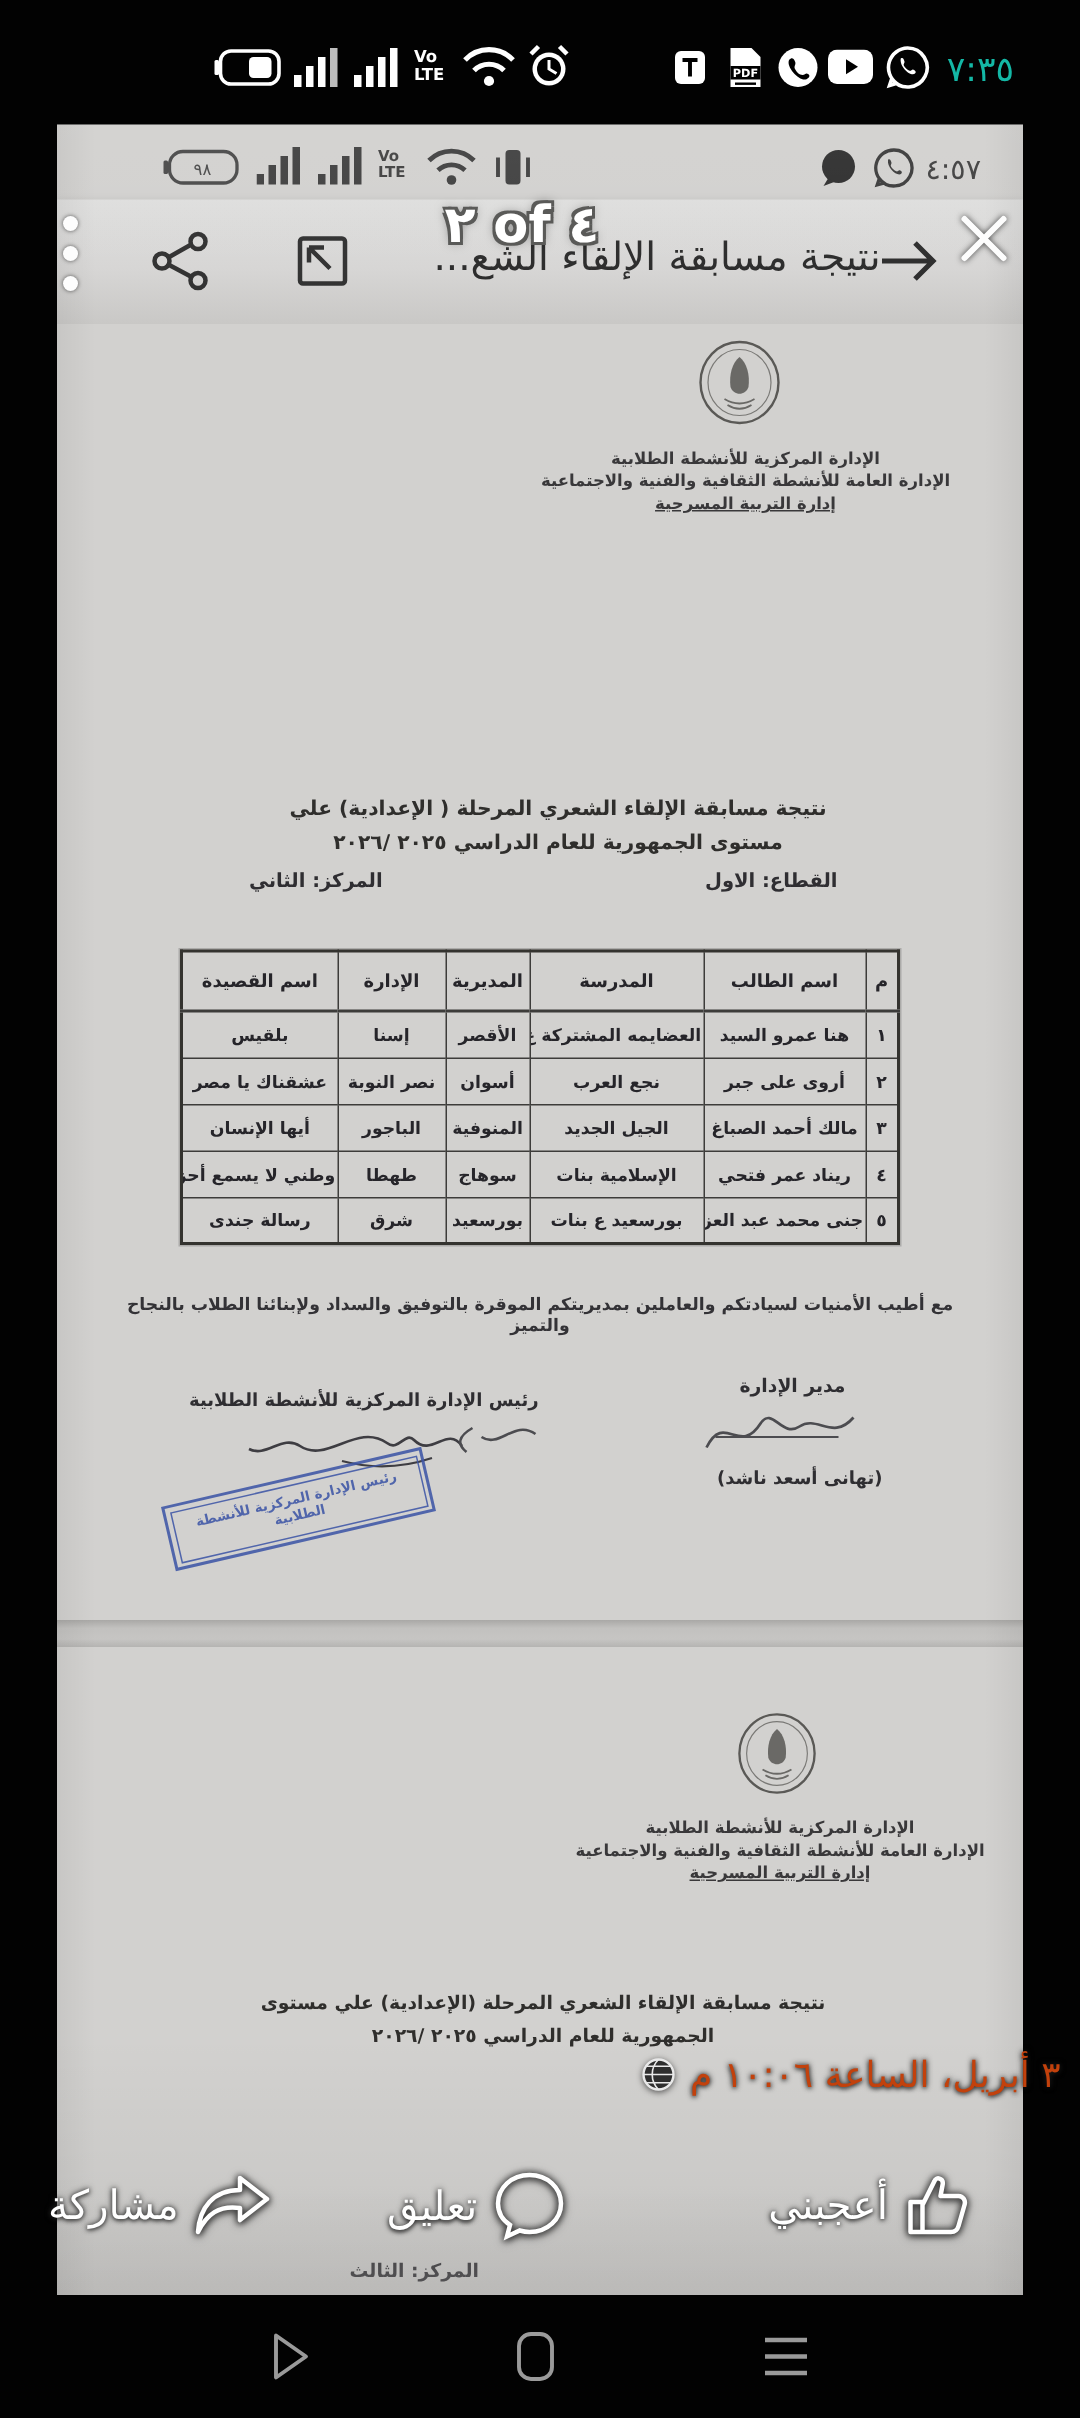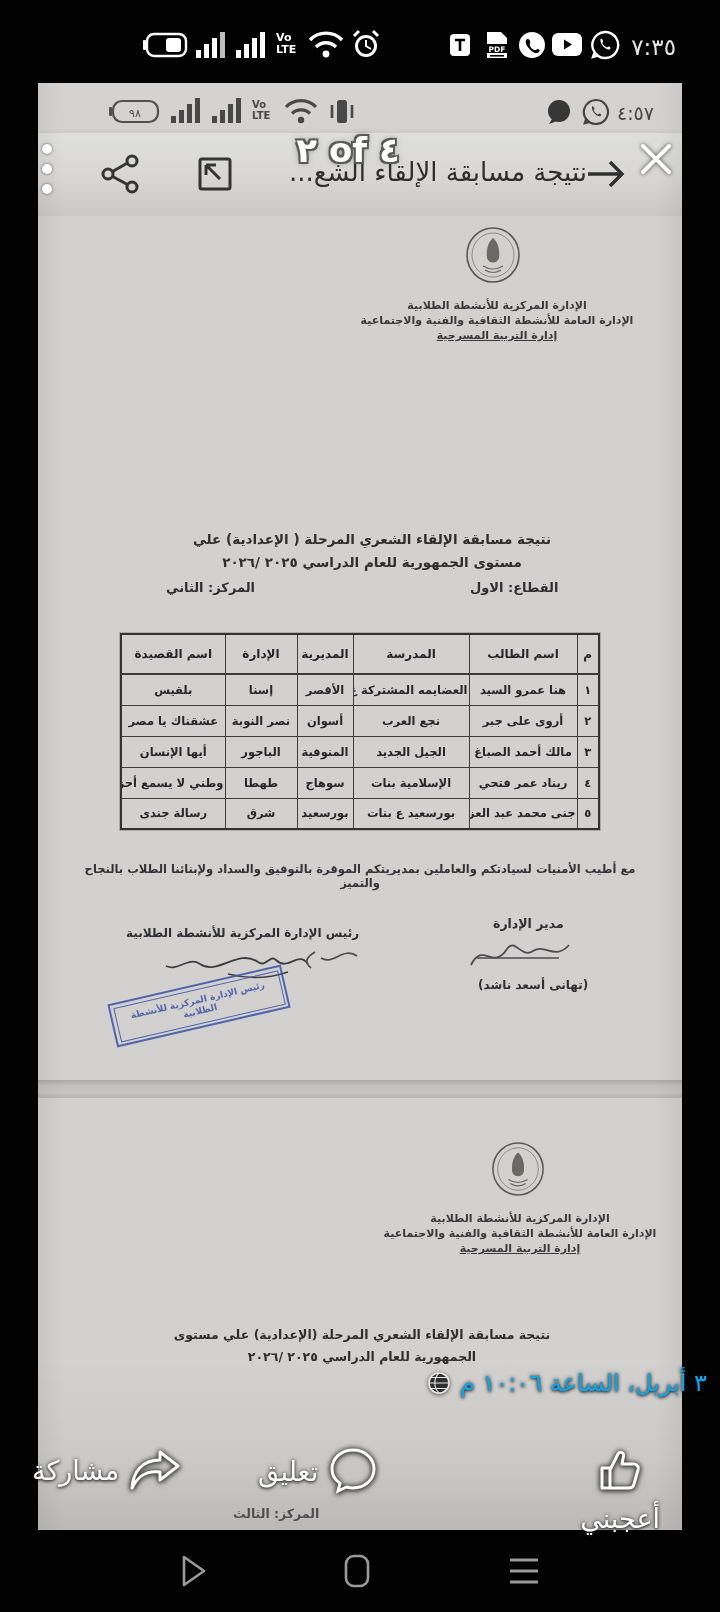--- a/index.html
+++ b/index.html
@@ -3,21 +3,21 @@
 <meta charset="utf-8">
 <style>
   * { margin:0; padding:0; box-sizing:border-box; }
   html,body { width:720px; height:1612px; background:#000; overflow:hidden;
     font-family:"DejaVu Sans","Liberation Sans",sans-serif; }
   .stage { position:absolute; inset:0; width:720px; height:1612px; background:#020202; }
 
   
   .o-status { position:absolute; left:0; top:24px; width:720px; height:52px; color:#fff; }
   .o-status svg { position:absolute; }
-  .o-time { position:absolute; right:44px; top:10px; font-size:23px; color:#e5e5e5; letter-spacing:1px; }
+  .o-time { position:absolute; right:44px; top:10px; font-size:23px; color:#14b8a6; letter-spacing:1px; }
 
   
   .photo { position:absolute; left:38px; top:83px; width:644px; height:1447px;
     background:#d2d1cf; overflow:hidden; }
   .photo::after { content:""; position:absolute; inset:0; pointer-events:none;
     background:linear-gradient(180deg, rgba(255,255,255,.05) 0%, rgba(0,0,0,0) 8%, rgba(0,0,0,0) 88%, rgba(0,0,0,.06) 100%),
                linear-gradient(90deg, rgba(0,0,0,.05) 0%, rgba(0,0,0,0) 4%, rgba(0,0,0,0) 96%, rgba(0,0,0,.05) 100%); }
 
   .i-status { position:absolute; left:0; top:14px; width:644px; height:36px; color:#3c3c3c; }
   .i-time { position:absolute; right:28px; top:5px; font-size:19px; color:#414141; }
@@ -61,21 +61,21 @@
     align-items:center; justify-content:center; }
   .stamp .txt { direction:rtl; font-size:9px; font-weight:bold; color:#3f57a7; text-align:center; line-height:11px; }
 
   .p3-fade { position:absolute; left:0; top:1240px; width:644px; height:74px;
     background:linear-gradient(180deg, rgba(210,209,207,0) 0%, rgba(175,174,172,.35) 100%); }
 
   
   .fb-name { position:absolute; right:13px; top:1322px; direction:rtl; font-size:29px; color:#fff;
     text-shadow:0 0 4px rgba(40,40,40,.95), 0 1px 3px rgba(0,0,0,.8), 0 0 10px rgba(0,0,0,.45); white-space:nowrap; }
   .fb-time { position:absolute; right:13px; top:1369px; direction:rtl; display:flex; align-items:center; gap:9px;
-    font-size:24px; color:#0ea5e9; text-shadow:0 0 4px rgba(40,40,40,.95), 0 1px 3px rgba(0,0,0,.75); }
+    font-size:24px; color:#c2410c; text-shadow:0 0 4px rgba(40,40,40,.95), 0 1px 3px rgba(0,0,0,.75); }
   .fb-action { position:absolute; display:flex; direction:rtl; align-items:center; gap:9px;
     font-size:27px; color:#fff; text-shadow:0 0 4px rgba(60,60,60,.95), 0 1px 3px rgba(0,0,0,.8); cursor:pointer; }
   .fb-action svg { filter:drop-shadow(0 0 2.5px rgba(50,50,50,.9)) drop-shadow(0 1px 2px rgba(0,0,0,.7)); }
   .counter { position:absolute; left:278px; top:130px; width:140px; text-align:center; direction:ltr;
     font-size:34px; font-weight:800; color:#fff;
     text-shadow:-2px -2px 0 #5a5a58, 2px -2px 0 #5a5a58, -2px 2px 0 #5a5a58, 2px 2px 0 #5a5a58, 0 0 7px rgba(0,0,0,.5); }
   .kebab { position:absolute; left:36px; top:142px; width:22px; height:62px; cursor:pointer; }
   .kebab i { position:absolute; left:6px; width:10px; height:10px; border-radius:50%; background:#fdfdfd;
     box-shadow:0 0 3px rgba(0,0,0,.6); }
   .close-x { position:absolute; left:633px; top:136px; width:46px; height:46px; cursor:pointer; }
@@ -347,21 +347,21 @@
   <div class="counter">٢ of ٤</div>
 
   <div class="fb-time">
     <span>٣ أبريل، الساعة ١٠:٠٦ م</span>
     <svg width="24" height="24" viewBox="0 0 24 24" style="filter:drop-shadow(0 1px 2px rgba(0,0,0,.6))">
       <circle cx="12" cy="12" r="10" fill="#2e2e2e" stroke="#e9e9e9" stroke-width="1.6"></circle>
       <path d="M12 2 A14 14 0 0 0 12 22 A14 14 0 0 1 12 2 M2 12 H22 M4 6.5 H20 M4 17.5 H20" stroke="#e9e9e9" stroke-width="1.1" fill="none"></path>
     </svg>
   </div>
 
-  <div class="fb-action" style="right:60px;top:1446px;flex-direction:column;">
+  <div class="fb-action" style="right:71px;top:1446px;">
     <svg width="48" height="48" viewBox="0 0 48 48">
       <path d="M6 22 H14 V42 H6 Z M14 24 L22 8 C23 5 28 6 27.5 10 L26 18 H38 C41 18 43 21 42 24 L38 38 C37.3 40.5 35.5 42 33 42 H14" fill="none" stroke="#fff" stroke-width="3" stroke-linejoin="round"></path>
     </svg>
     <span>أعجبني</span>
   </div>
   <div class="fb-action" style="left:32px;top:1446px;">
     <svg width="54" height="48" viewBox="0 0 54 48">
       <path d="M32 6 L50 20 L32 34 V26 C18 24 10 30 4 42 C5 26 14 14 32 14 Z" fill="none" stroke="#fff" stroke-width="3" stroke-linejoin="round"></path>
     </svg>
     <span>مشاركة</span>

